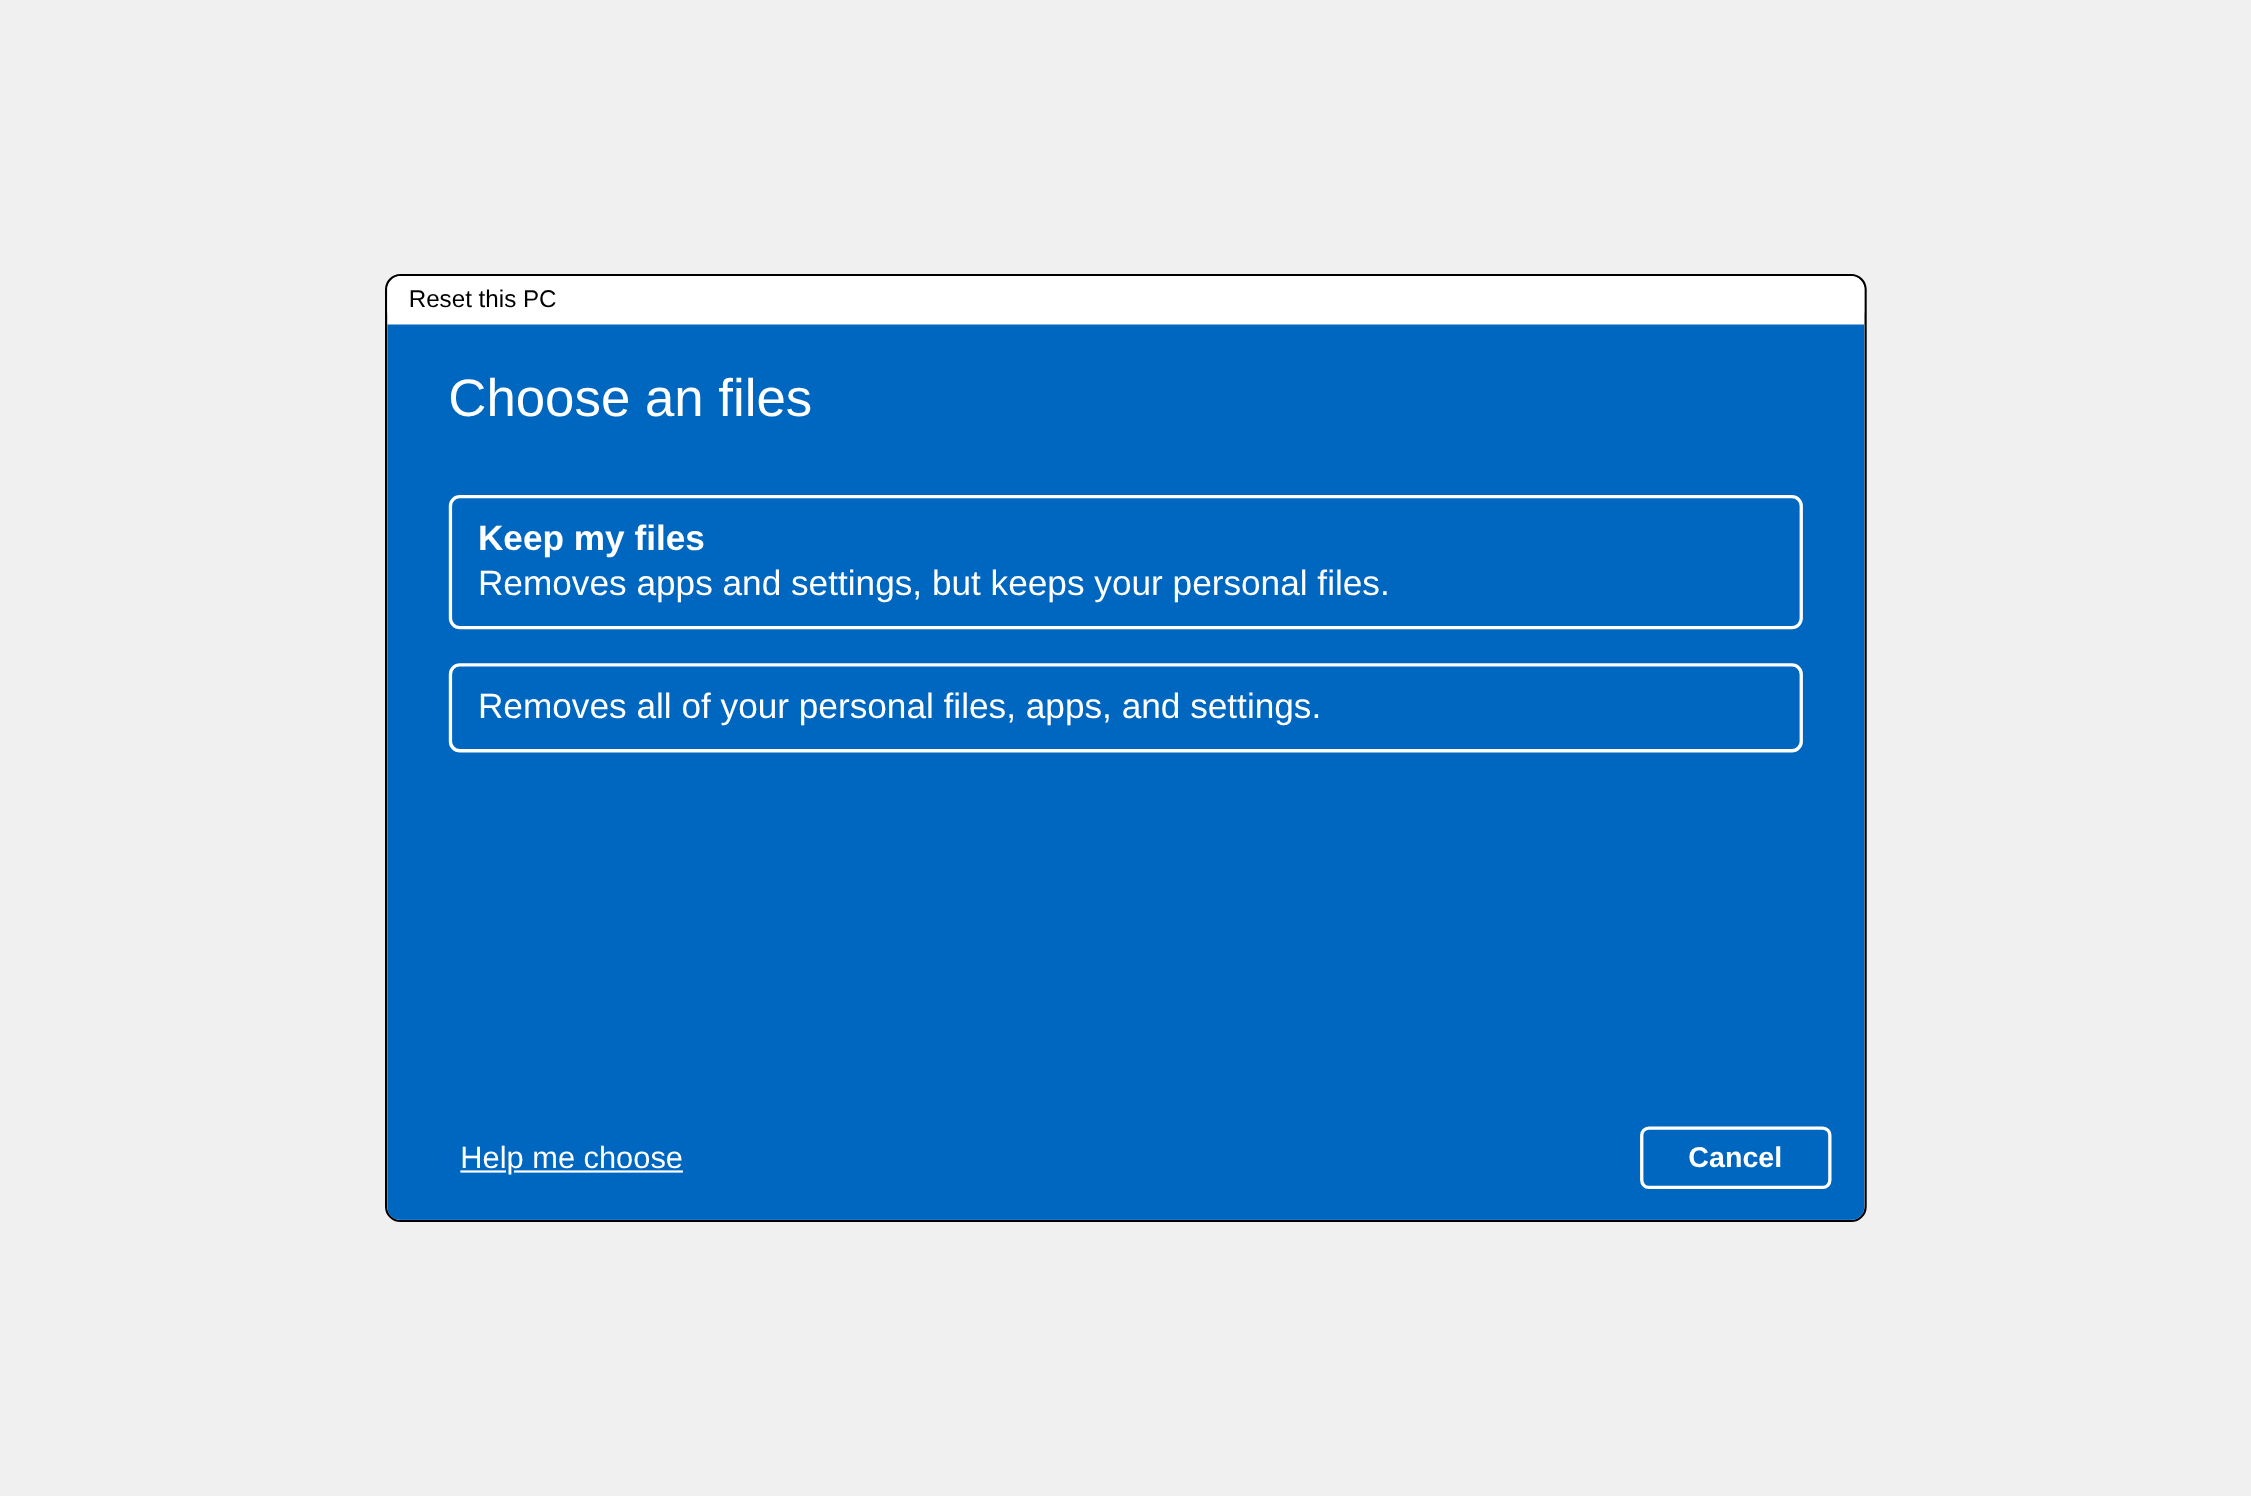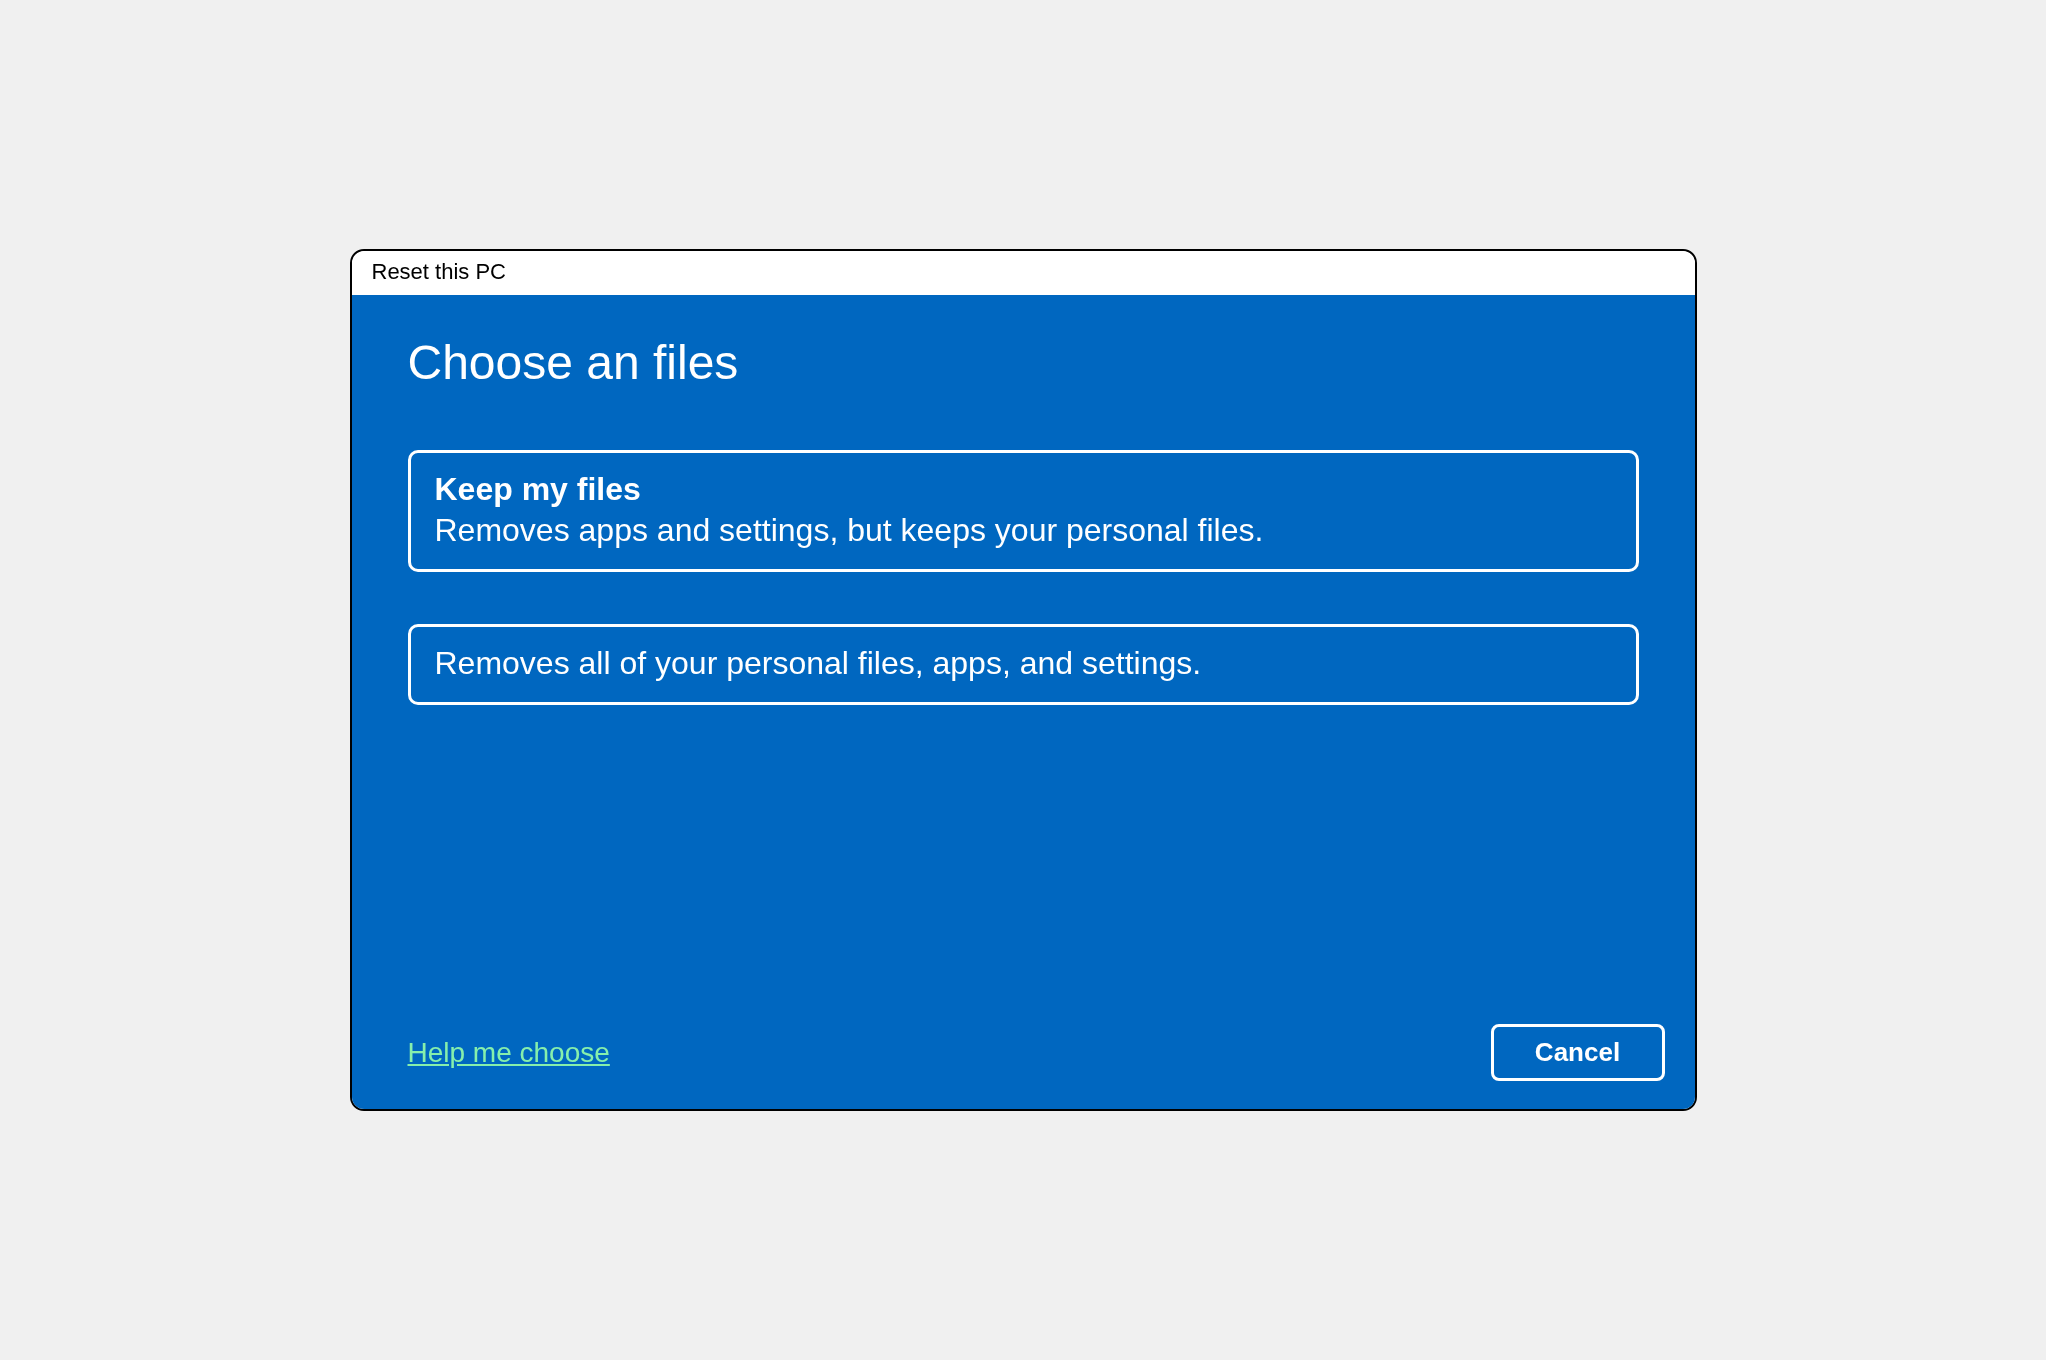--- a/index.html
+++ b/index.html
@@ -43,21 +43,21 @@
       position: relative;
     }
     .heading {
       font-size: 48px;
       font-weight: 400;
       margin-bottom: 60px;
     }
     .options {
       display: flex;
       flex-direction: column;
-      gap: 52px;
+      gap: 31px;
     }
     .option-card {
       border: 3px solid #ffffff;
       border-radius: 10px;
       padding: 18px 24px 20px 24px;
       cursor: pointer;
       background: transparent;
       text-align: left;
       color: #ffffff;
       width: 100%;
@@ -74,26 +74,27 @@
     .footer {
       position: absolute;
       left: 56px;
       right: 30px;
       bottom: 28px;
       display: flex;
       align-items: center;
       justify-content: space-between;
     }
     .help-link {
-      color: #86efac;
+      color: #ffffff;
       font-size: 28px;
       text-decoration: underline;
       cursor: pointer;
       background: none;
       border: none;
+      margin-left: 11px;
     }
     .cancel-button {
       border: 3px solid #ffffff;
       border-radius: 8px;
       background: transparent;
       color: #ffffff;
       font-size: 26px;
       font-weight: 700;
       padding: 10px 0;
       width: 174px;

